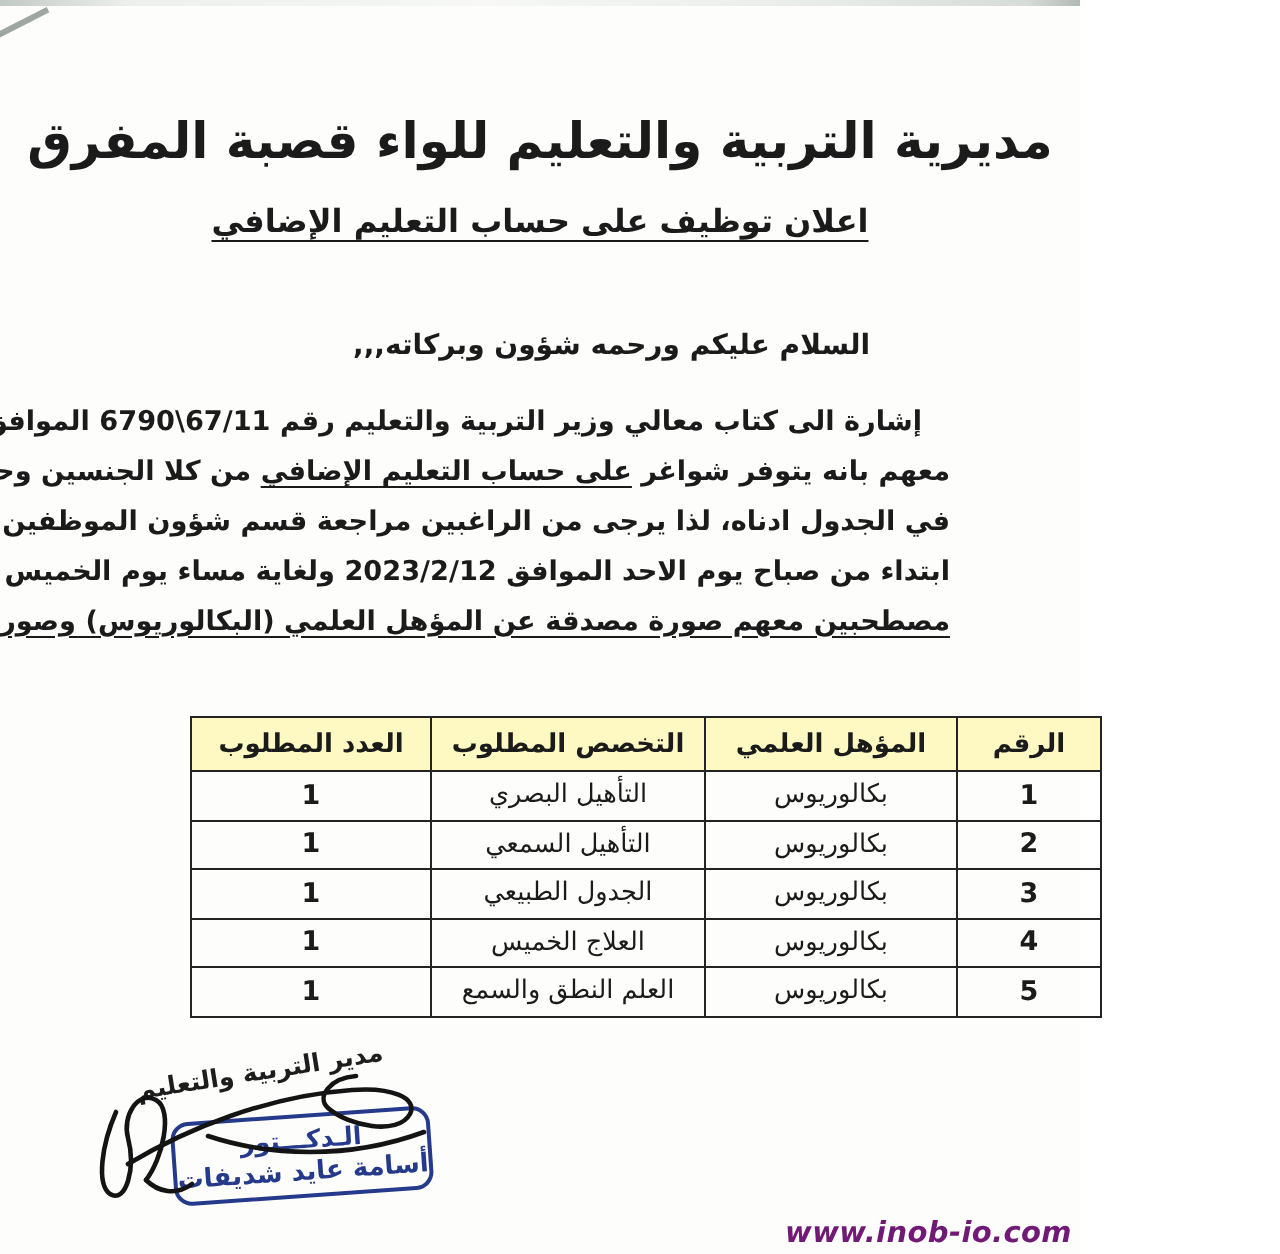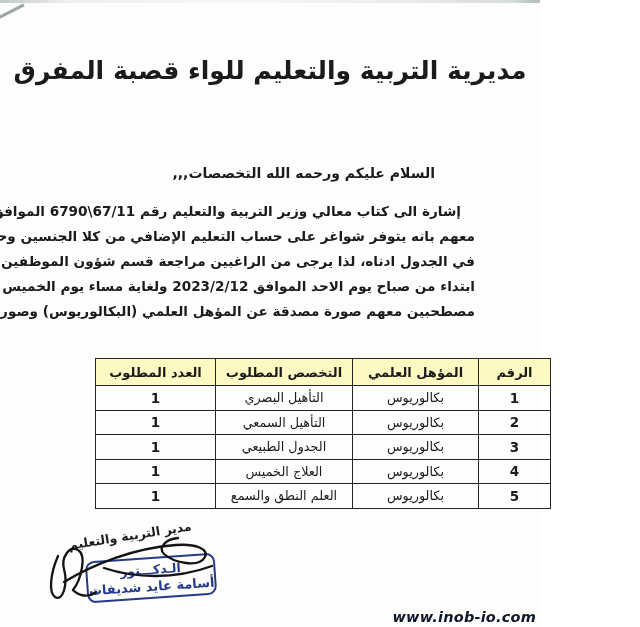--- a/index.html
+++ b/index.html
@@ -48,21 +48,21 @@
   .paragraph{
     position:absolute;top:199px;right:65px;left:14px;
     text-align:right;
   }
   .p-line{
     height:24.9px;line-height:24.9px;
     font-size:13.6px;font-weight:600;
     white-space:nowrap;
   }
   .p-line.indent{padding-right:14px;}
-  .u-seg{text-underline-offset:3px;font-weight:700;}
+  .u-seg{text-decoration:underline;text-underline-offset:3px;font-weight:700;}
   
   .vac-table{
     position:absolute;top:358px;left:95px;
     width:455px;border-collapse:collapse;
     direction:rtl;
     table-layout:fixed;
   }
   .vac-table th,.vac-table td{
     border:1.6px solid #242424;
     text-align:center;vertical-align:middle;
@@ -90,35 +90,36 @@
     color:#253a8a;text-align:center;z-index:2;
     background:rgba(255,255,255,0.0);
   }
   .stamp .l1{font-size:12.5px;font-weight:700;line-height:17px;margin-top:2px;}
   .stamp .l2{font-size:13px;font-weight:700;line-height:17px;}
   .sig-svg{position:absolute;left:46px;top:532px;z-index:3;}
   .watermark{
     position:absolute;right:4px;bottom:2px;
     direction:ltr;
     font-size:14.5px;font-weight:800;font-style:italic;
-    color:#0f172a;letter-spacing:.2px;
+    color:#701a75;letter-spacing:.2px;
     white-space:nowrap;
   }
 </style>
 </head>
 <body>
 
 <div class="page">
 
   <div class="scan-edge-top"></div>
   <div class="scan-corner"></div>
 
   <h1 class="doc-title">مديرية التربية والتعليم للواء قصبة المفرق</h1>
+  <h2 class="doc-subtitle">اعلان توظيف على حساب التعليم الإضافي</h2>
 
-  <div class="salutation">السلام عليكم ورحمه الله التخصصات,,,</div>
+  <div class="salutation">السلام عليكم ورحمه شؤون وبركاته,,,</div>
 
   <div class="paragraph">
     <div class="p-line indent"><span>إشارة الى كتاب معالي وزير التربية والتعليم رقم ‪6790\67/11‬ الموافق 2023/2/8 يرجى</span><span class="u-seg"></span><span></span></div>
     <div class="p-line"><span>معهم بانه يتوفر شواغر </span><span class="u-seg">على حساب التعليم الإضافي</span><span> من كلا الجنسين وحسب التخصصات المبينة</span></div>
     <div class="p-line"><span>في الجدول ادناه، لذا يرجى من الراغبين مراجعة قسم شؤون الموظفين في تربية لواء قصبة المفرق</span><span class="u-seg"></span><span></span></div>
     <div class="p-line"><span>ابتداء من صباح يوم الاحد الموافق 2023/2/12 ولغاية مساء يوم الخميس الموافق 2023/2/16</span><span class="u-seg"></span><span></span></div>
     <div class="p-line"><span></span><span class="u-seg">مصطحبين معهم صورة مصدقة عن المؤهل العلمي (البكالوريوس) وصورة مصدقة عن الهوية</span><span></span></div>
   </div>
 
   <table class="vac-table" dir="rtl">

